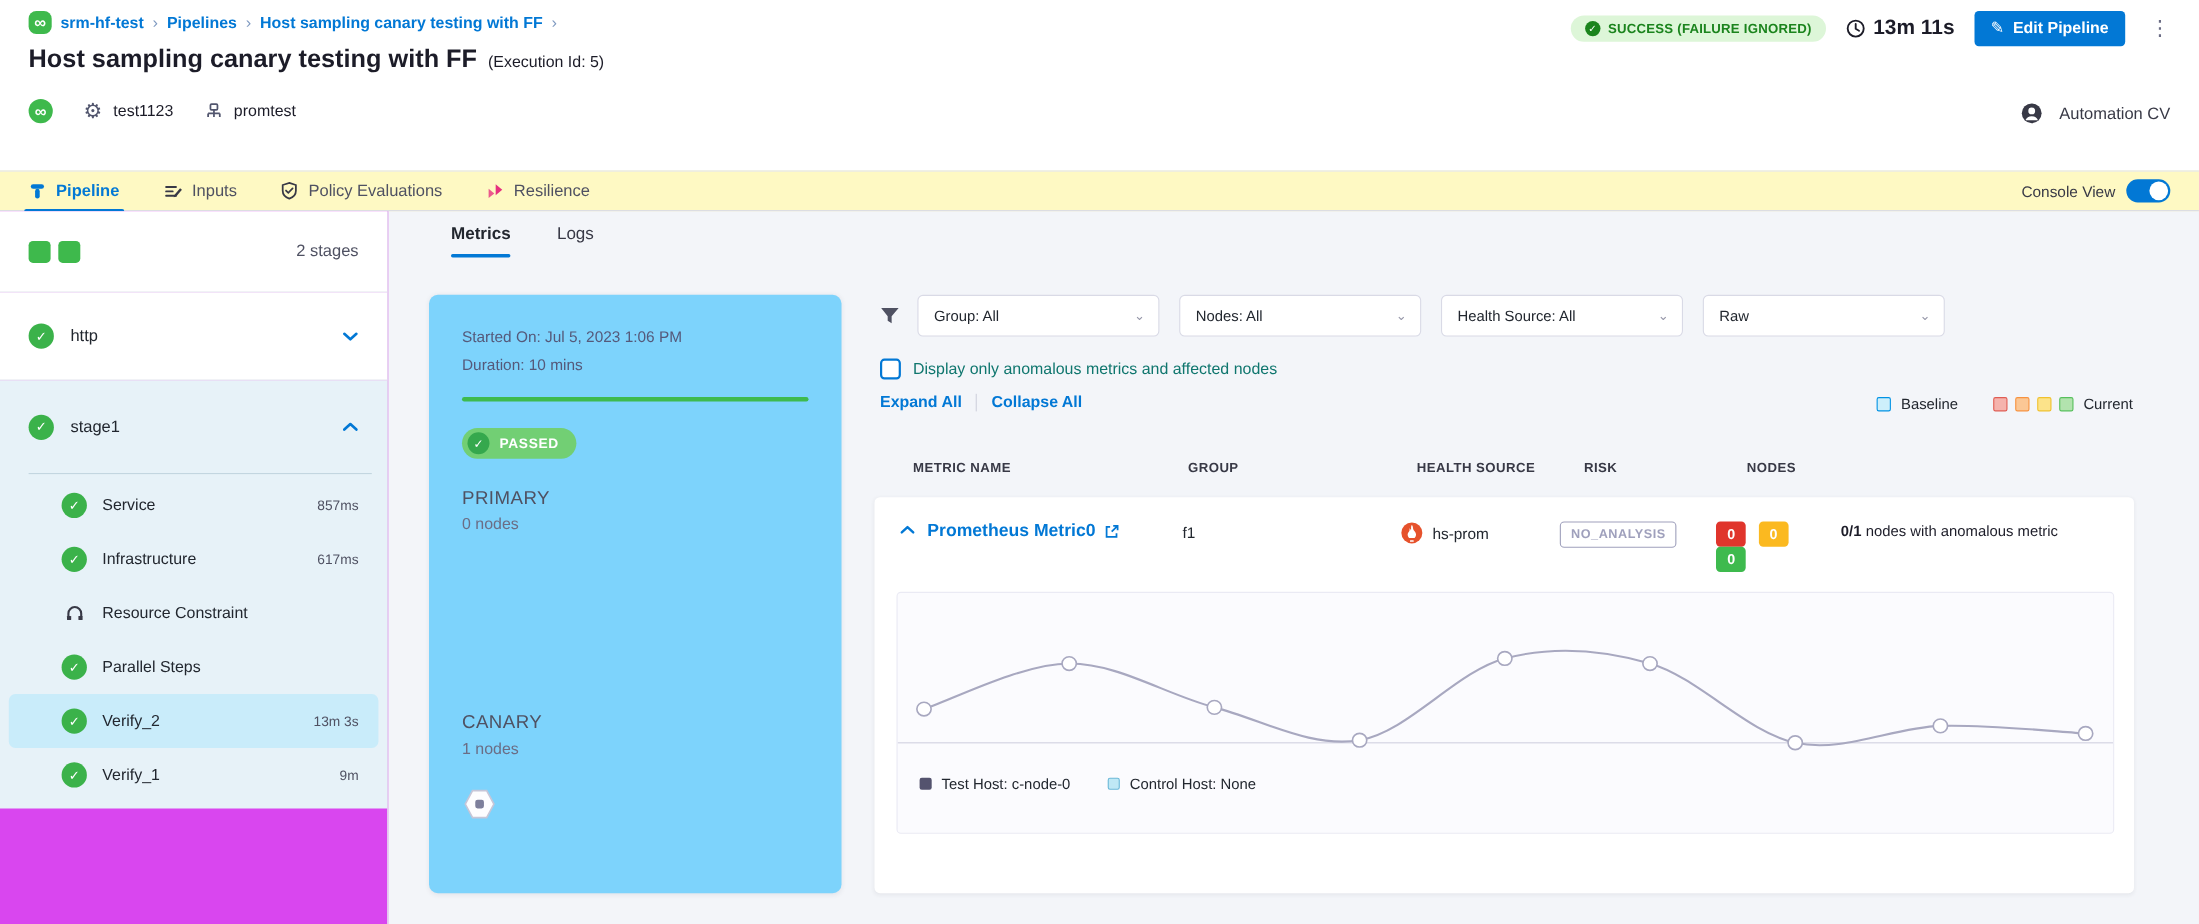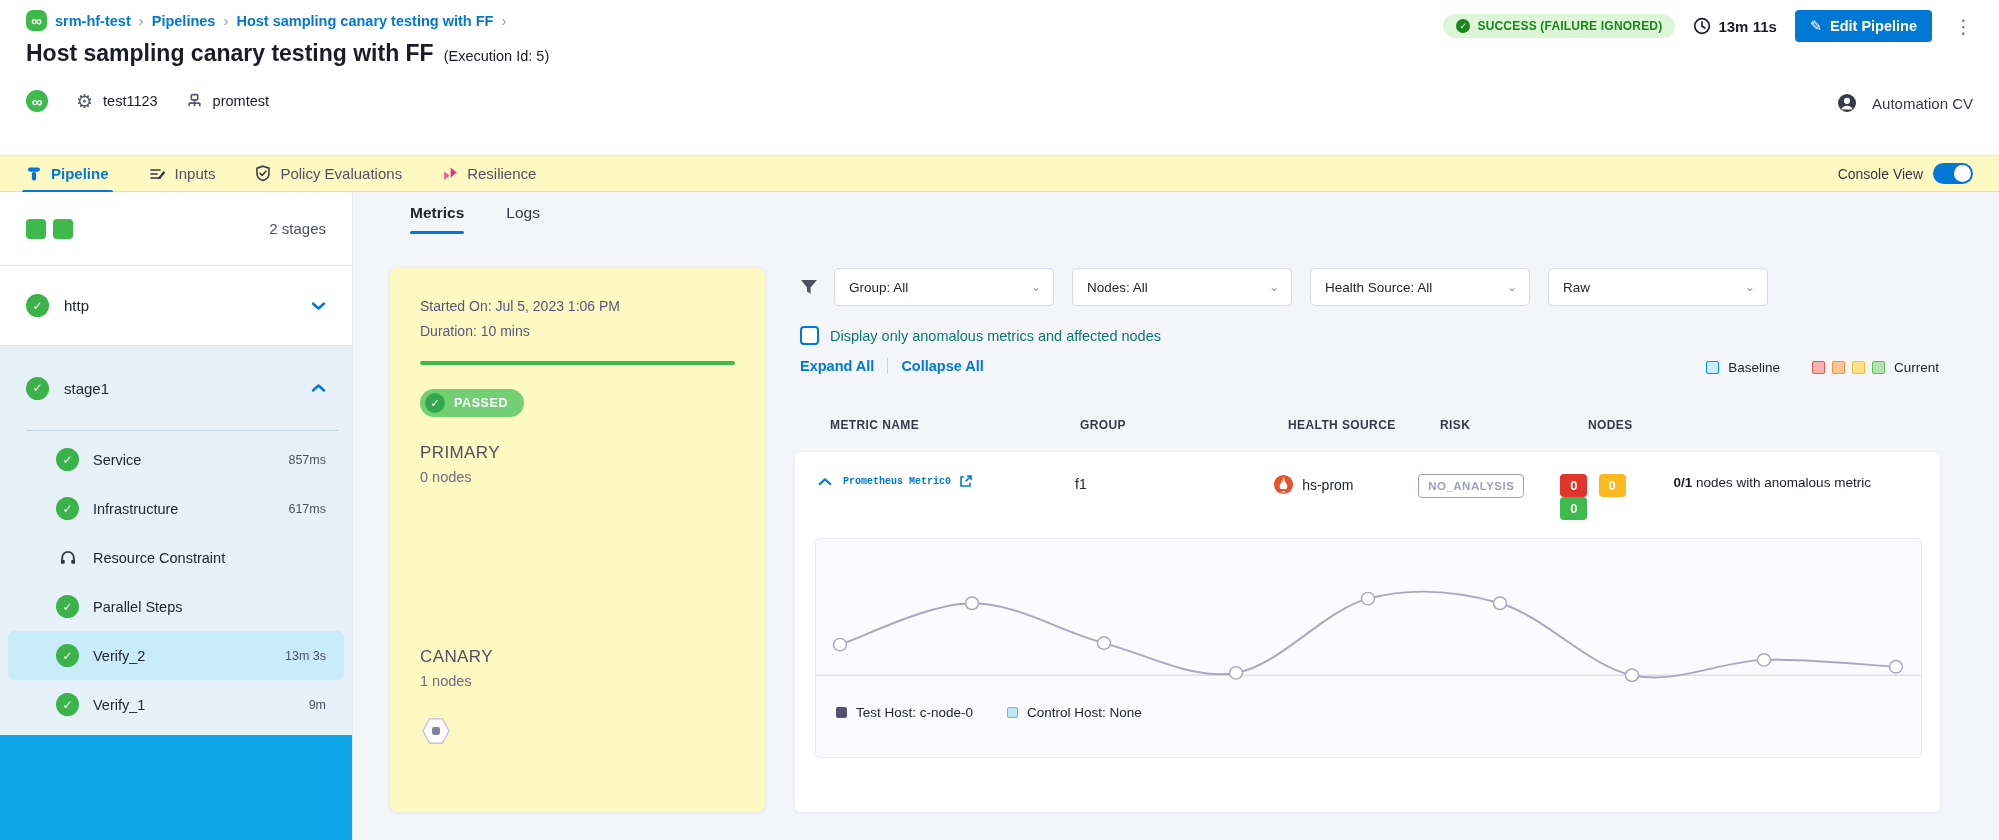--- a/index.html
+++ b/index.html
@@ -15,36 +15,36 @@
   .hlogo { display:inline-flex; align-items:center; justify-content:center; width:21px; height:21px; border-radius:7px; background:#3eb94c; color:#fff; font-size:15px; font-weight:700; line-height:1; }
   .title-row { position:absolute; left:26px; top:40px; display:flex; align-items:baseline; gap:10px; }
   .page-title { font-size:23px; font-weight:700; color:#1c1c28; }
   .exec-id { font-size:14.5px; color:#1c1c28; }
   .meta-row { position:absolute; left:26px; top:90px; display:flex; align-items:center; gap:10px; font-size:14.5px; color:#1c1c28; }
   .meta-gap { width:8px; }
   .gear { font-size:19px; color:#52566e; line-height:1; }
   .top-right { position:absolute; right:22px; top:10px; display:flex; align-items:center; gap:18px; }
   .status-pill { display:flex; align-items:center; gap:7px; background:#ddf6d8; border-radius:13px; padding:5px 13px; font-size:12px; font-weight:700; color:#1b841d; letter-spacing:.2px; }
   .status-dot { display:inline-flex; align-items:center; justify-content:center; width:14px; height:14px; border-radius:50%; background:#1b841d; color:#fff; font-size:9px; font-weight:700; }
-  .dur-wrap { display:flex; align-items:center; gap:7px; font-size:15px; font-weight:700; color:#1c1c28; }
+  .dur-wrap { display:flex; align-items:center; gap:7px; font-size:19px; font-weight:700; color:#1c1c28; }
   .edit-btn { display:flex; align-items:center; gap:8px; background:#0278d5; color:#fff; border:none; border-radius:4px; height:32px; padding:0 15px; font-size:14.5px; font-weight:700; cursor:pointer; font-family:inherit; }
   .kebab { font-size:19px; color:#6b6d85; letter-spacing:0; cursor:pointer; padding:0 4px; }
   .user-wrap { position:absolute; right:26px; top:93px; display:flex; align-items:center; gap:15px; font-size:15px; color:#383946; }
 
   
   .tabbar { position:absolute; left:0; top:155px; width:1999px; height:37px; background:#fef9c3; border-top:1px solid #e4e6ee; border-bottom:1px solid #d9dae6; display:flex; align-items:center; padding:0 26px; gap:40px; }
   .tab { display:flex; align-items:center; gap:9px; font-size:15px; font-weight:500; color:#4f5162; height:36px; position:relative; cursor:pointer; }
   .tab.active { color:#0278d5; font-weight:700; }
   .tab.active::after { content:""; position:absolute; left:-4px; right:-4px; bottom:-1px; height:3px; background:#0278d5; border-radius:2px 2px 0 0; }
   .console-wrap { margin-left:auto; display:flex; align-items:center; gap:10px; font-size:14px; color:#383946; }
   .toggle { width:40px; height:21px; border-radius:11px; background:#0278d5; position:relative; cursor:pointer; }
   .toggle .knob { position:absolute; right:2px; top:2px; width:17px; height:17px; border-radius:50%; background:#fff; }
 
   
-  .sidebar { position:absolute; left:0; top:192px; width:353px; height:648px; background:#0ea5e9; border-right:1px solid #e4e6ee; }
+  .sidebar { position:absolute; left:0; top:192px; width:353px; height:648px; background:#d946ef; border-right:1px solid #e4e6ee; }
   .stages-header { height:74px; background:#fff; border-bottom:1px solid #e4e6ee; display:flex; align-items:center; padding:0 26px; }
   .sq { width:20px; height:20px; border-radius:4px; background:#3eb94c; margin-right:7px; }
   .stage-count { margin-left:auto; font-size:15px; color:#4f5162; }
   .stage-row { display:flex; align-items:center; padding:0 26px; cursor:pointer; }
   .stage-http { height:80px; background:#fff; border-bottom:1px solid #e4e6ee; }
   .stage1-section { background:#e7f2f8; padding-bottom:6px; }
   .stage-s1 { height:84px; }
   .check { display:inline-flex; align-items:center; justify-content:center; width:23px; height:23px; border-radius:50%; background:#3bb24a; color:#fff; font-size:12px; font-weight:700; flex:0 0 auto; }
   .stage-label { margin-left:15px; font-size:15px; color:#22272f; }
   .chev { margin-left:auto; display:flex; }
@@ -53,21 +53,21 @@
   .step-row.sel { background:#c9ecfa; border-radius:6px; margin:0 8px; padding:0 18px 0 48px; }
   .step-icon { width:23px; display:flex; justify-content:center; flex:0 0 23px; }
   .step-label { margin-left:14px; font-size:14.5px; color:#22272f; }
   .step-dur { margin-left:auto; font-size:12.5px; color:#4f5162; }
 
   
   .exec-tabs { position:absolute; left:410px; top:204px; display:flex; gap:42px; }
   .exec-tab { font-size:15.5px; font-weight:700; color:#22272f; padding-bottom:12px; position:relative; cursor:pointer; }
   .exec-tab.active::after { content:""; position:absolute; left:0; right:0; bottom:0; height:3px; border-radius:2px; background:#0278d5; }
   .exec-tab.inactive { font-weight:500; color:#383946;text-align:right; }
-  .exec-card { position:absolute; left:390px; top:268px; width:375px; height:544px; background:#fef9c3; border-radius:8px; box-shadow:0 1px 5px rgba(40,41,61,.08); padding:30px; }
+  .exec-card { position:absolute; left:390px; top:268px; width:375px; height:544px; background:#7dd3fc; border-radius:8px; box-shadow:0 1px 5px rgba(40,41,61,.08); padding:30px; }
   .exec-line { font-size:14px; color:#55597a; margin-bottom:9px; }
   .exec-bar { height:4px; background:#3eba4e; border-radius:2px; margin:22px 0 24px; }
   .passed-pill { display:inline-flex; align-items:center; gap:9px; background:#72cf74; border-radius:15px; padding:4px 16px 4px 5px; }
   .passed-pill .pcheck { width:20px; height:20px; border-radius:50%; background:#35a84d; color:#fff; display:inline-flex; align-items:center; justify-content:center; font-size:11px; font-weight:700; }
   .passed-pill .ptext { color:#fff; font-size:12.5px; font-weight:700; letter-spacing:.6px; }
   .group-title { font-size:17px; color:#4f5162; letter-spacing:.4px; margin-top:26px; }
   .group-nodes { font-size:14.5px; color:#6b6d85; margin-top:6px; }
   .canary-block { margin-top:162px; }
   .hex-wrap { margin-top:26px; }
 
@@ -97,21 +97,21 @@
   .th { flex:0 0 auto; }
   .th-name { width:250px; margin-left:35px; }
   .th-group { width:208px; }
   .th-hs { width:152px; }
   .th-risk { width:148px; }
   .th-nodes { width:auto; }
 
   .metric-card { position:absolute; left:795px; top:452px; width:1145px; height:360px; background:#fff; border-radius:5px; box-shadow:0 1px 4px rgba(40,41,61,.07); }
   .metric-row { display:flex; align-items:flex-start; padding:22px 20px 0 23px; }
   .mr-chev { margin-top:3px; display:flex; cursor:pointer; }
-  .mr-name { width:240px; margin-left:11px; display:flex; align-items:center; gap:8px; font-size:10px; font-weight:600; color:#0278d5; cursor:pointer;font-family:Liberation Mono, monospace; }
+  .mr-name { width:240px; margin-left:11px; display:flex; align-items:center; gap:8px; font-size:16px; font-weight:600; color:#0278d5; cursor:pointer; }
   .mr-group { width:205px; font-size:14px; color:#22272f; margin-top:2px; }
   .mr-hs { width:150px; display:flex; align-items:center; gap:8px; font-size:14px; color:#22272f; }
   .mr-risk { width:147px; }
   .risk-badge { display:inline-block; border:1.6px solid #9fa0bc; border-radius:4px; color:#9fa0bc; font-size:11.5px; font-weight:700; letter-spacing:.5px; padding:5px 9px; background:#fff; }
   .chip { display:inline-flex; align-items:center; justify-content:center; width:27px; height:23px; border-radius:4px; color:#fff; font-size:13px; font-weight:700; margin-right:7px; }
   .chip-red { background:#e0352c; }
   .chip-yellow { background:#fbb920; }
   .chip-green { background:#3eba4e; }
   .mr-summary { width:255px; font-size:13.5px; color:#1c1c28; line-height:1.4; margin-left:6px; }
   .mr-summary b { font-weight:700; }

